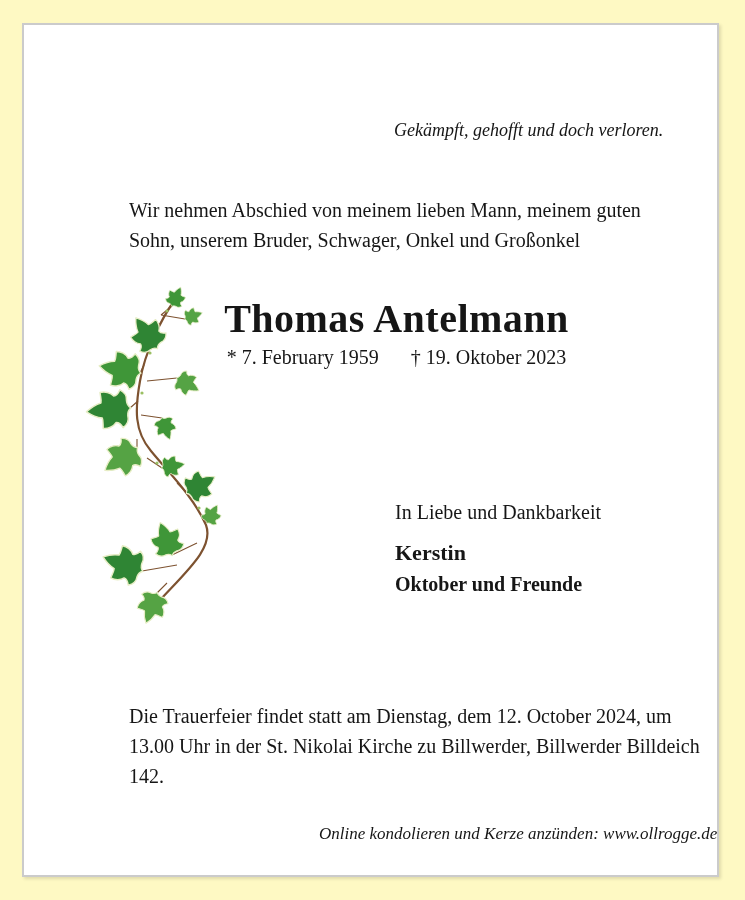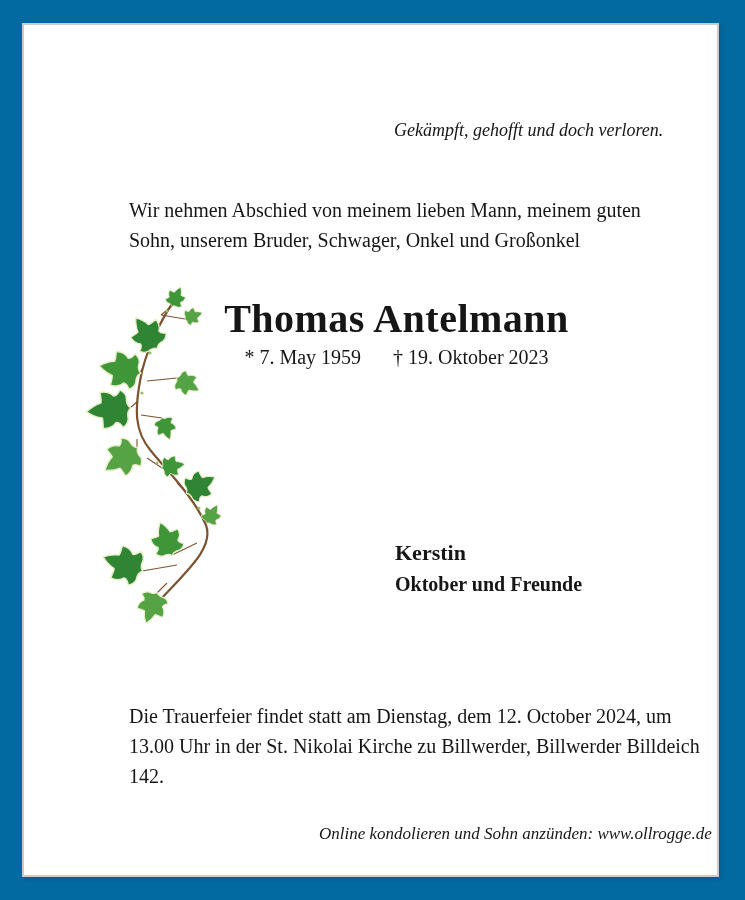--- a/index.html
+++ b/index.html
@@ -6,21 +6,21 @@
     margin: 0;
     padding: 0;
     background: #ffffff;
     font-family: "Liberation Serif", "DejaVu Serif", serif;
     color: #161616;
   }
   .canvas {
     position: relative;
     width: 745px;
     height: 900px;
-    background: #0369a1;
+    background: #fef9c3;
     overflow: hidden;
   }
   .page {
     position: absolute;
     left: 22px;
     top: 23px;
     width: 693px;
     height: 850px;
     border: 2px solid #cbcbcb;
     box-shadow: 2px 2px 3px rgba(0,0,0,0.12);
@@ -137,27 +137,28 @@
     </svg>
 
     <div class="abs quote">Gekämpft, gehofft und doch verloren.</div>
 
     <div class="abs intro">Wir nehmen Abschied von meinem lieben Mann, meinem guten
 Sohn, unserem Bruder, Schwager, Onkel und Großonkel</div>
 
     <div class="abs name">Thomas Antelmann</div>
 
     <div class="abs dates">
-      <span>* 7. May 1959</span>
+      <span>* 7. February 1959</span>
       <span>† 19. Oktober 2023</span>
     </div>
 
+    <div class="abs closing">In Liebe und Dankbarkeit</div>
 
     <div class="abs mourner-1">Kerstin</div>
     <div class="abs mourner-2">Oktober und Freunde</div>
 
     <div class="abs funeral">Die Trauerfeier findet statt am Dienstag, dem 12. October 2024, um
 13.00 Uhr in der St. Nikolai Kirche zu Billwerder, Billwerder Billdeich 142.</div>
 
-    <div class="abs online">Online kondolieren und Sohn anzünden: www.ollrogge.de</div>
+    <div class="abs online">Online kondolieren und Kerze anzünden: www.ollrogge.de</div>
 
   </div>
 </div>
 
 </body></html>

